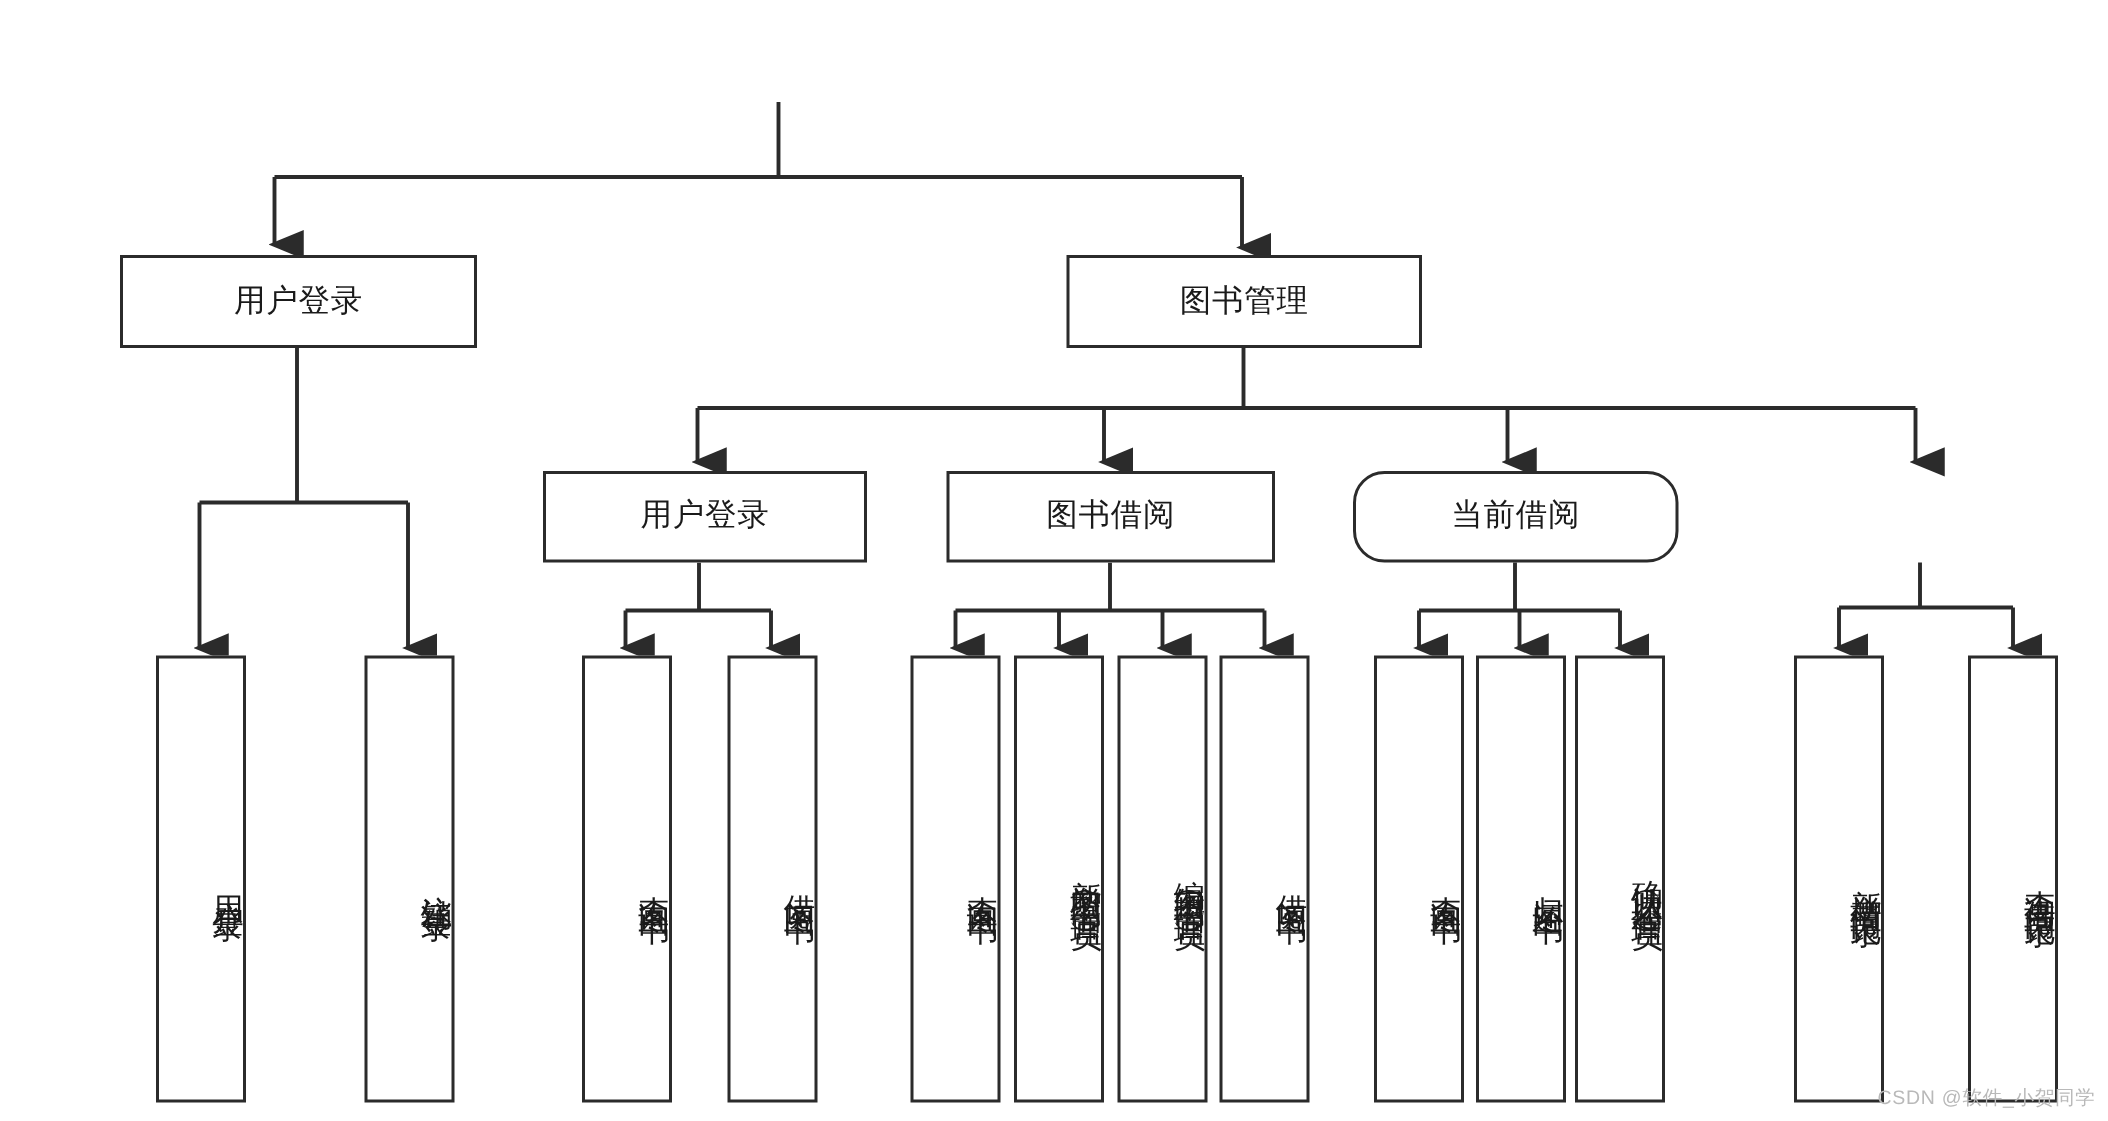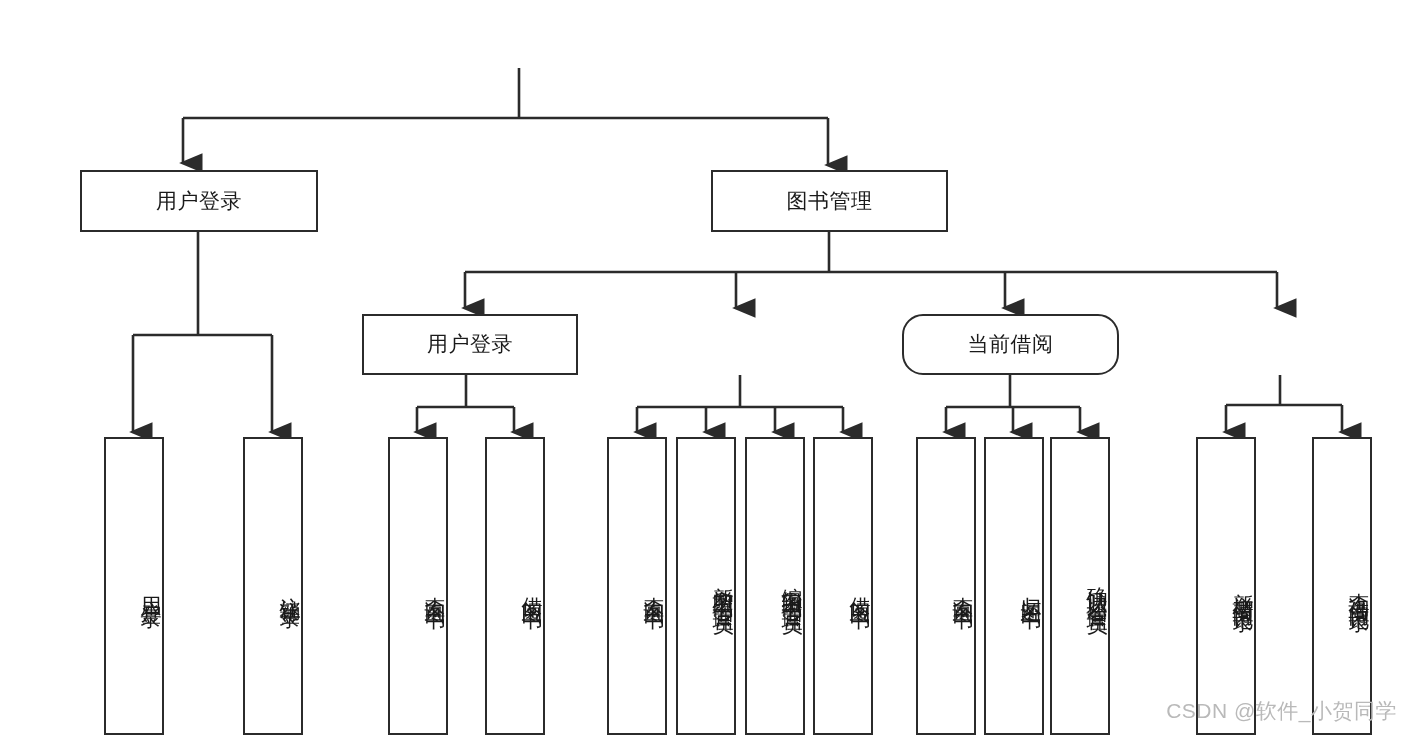--- a/index.html
+++ b/index.html
@@ -49,22 +49,22 @@
     position: absolute;
     left: 0;
     top: 0;
     width: 1405px;
     height: 747px;
     pointer-events: none;
   }
   #watermark {
     position: absolute;
     right: 8px;
-    bottom: 22px;
-    font-size: 21px;
+    bottom: 6px;
+    font-size: 13px;
     color: #b9b9b9;
     letter-spacing: 0.5px;
     white-space: nowrap;
   }
 </style>
 </head>
 <body>
 
 <div id="canvas">
 
@@ -125,20 +125,23 @@
   <div class="node horiz" style="left:80px; top:170px; width:238px; height:62px;">
     <span class="label">用户登录</span>
   </div>
   <div class="node horiz" style="left:711px; top:170px; width:237px; height:62px;">
     <span class="label">图书管理</span>
   </div>
 
   <div class="node horiz" style="left:362px; top:314px; width:216px; height:61px;">
     <span class="label">用户登录</span>
   </div>
+  <div class="node horiz" style="left:631px; top:314px; width:219px; height:61px;">
+    <span class="label">图书借阅</span>
+  </div>
   <div class="node horiz" style="left:902px; top:314px; width:217px; height:61px;border-radius:21px;">
     <span class="label">当前借阅</span>
   </div>
 
   <div class="node vert" style="left:104px; top:437px; width:60px; height:298px;">
     <span class="label">用户登录</span>
   </div>
   <div class="node vert" style="left:243px; top:437px; width:60px; height:298px;">
     <span class="label">注销登录</span>
   </div>

